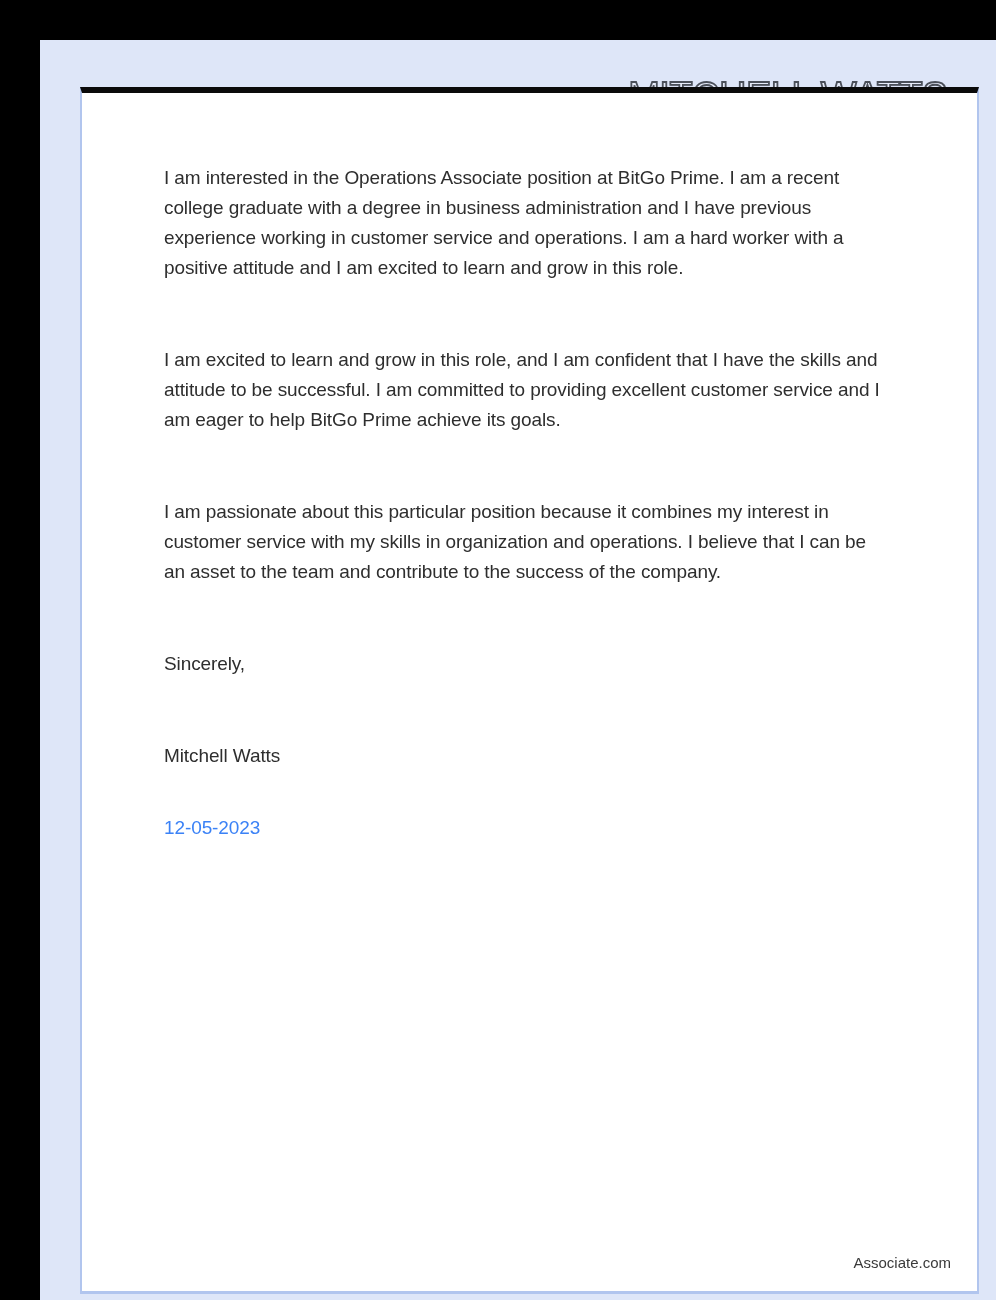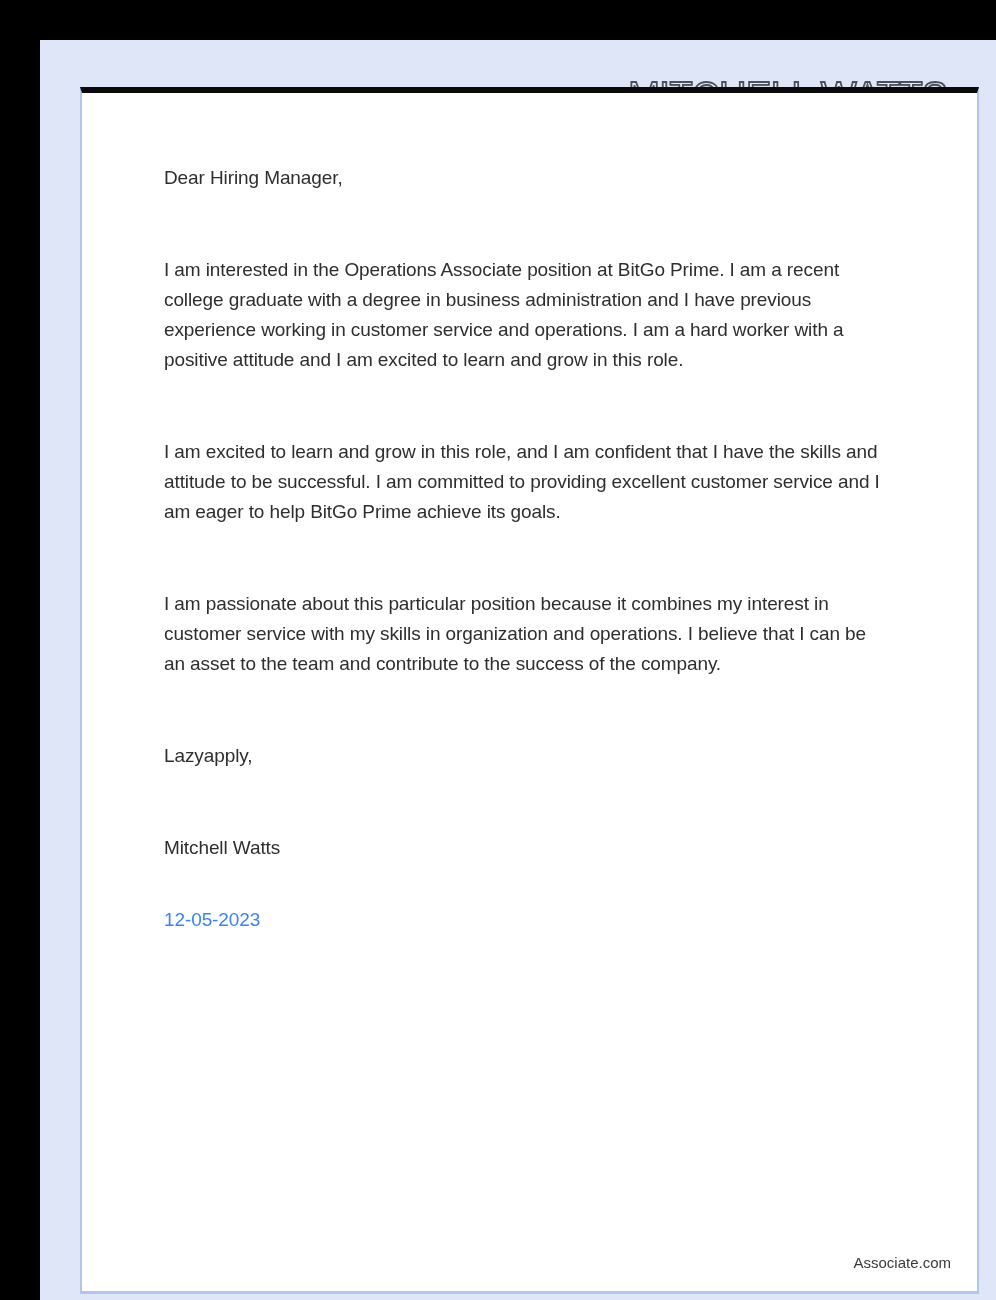--- a/index.html
+++ b/index.html
@@ -74,29 +74,28 @@
 
 <div class="page">
 
   <div class="header">
     <span class="header-name">MITCHELL WATTS</span>
   </div>
 
   <div class="sheet">
 
     <div class="letter">
-      <p>Dear Hiring Manager,</p>
 
       <p>I am interested in the Operations Associate position at BitGo Prime. I am a recent college graduate with a degree in business administration and I have previous experience working in customer service and operations. I am a hard worker with a positive attitude and I am excited to learn and grow in this role.</p>
 
       <p>I am excited to learn and grow in this role, and I am confident that I have the skills and attitude to be successful. I am committed to providing excellent customer service and I am eager to help BitGo Prime achieve its goals.</p>
 
       <p>I am passionate about this particular position because it combines my interest in customer service with my skills in organization and operations. I believe that I can be an asset to the team and contribute to the success of the company.</p>
 
-      <p>Lazyapply,</p>
+      <p>Sincerely,</p>
 
       <p class="signature">Mitchell Watts</p>
 
       <p class="date-line">12-05-2023</p>
     </div>
 
     <div class="watermark">Associate.com</div>
 
   </div>
 

